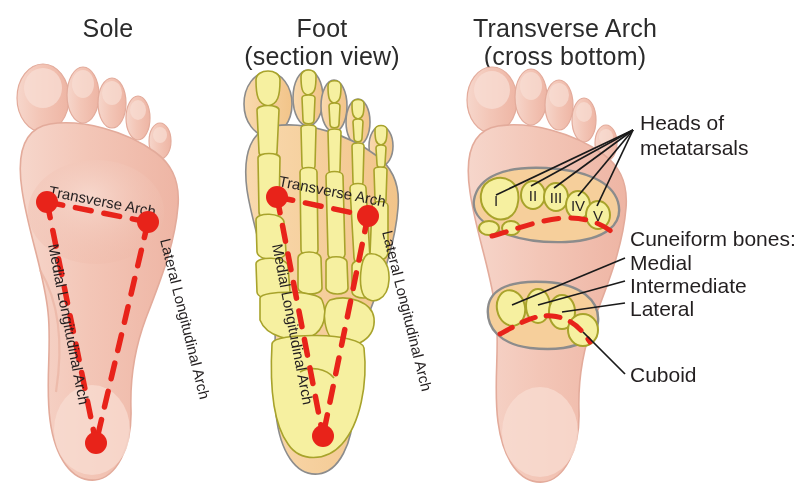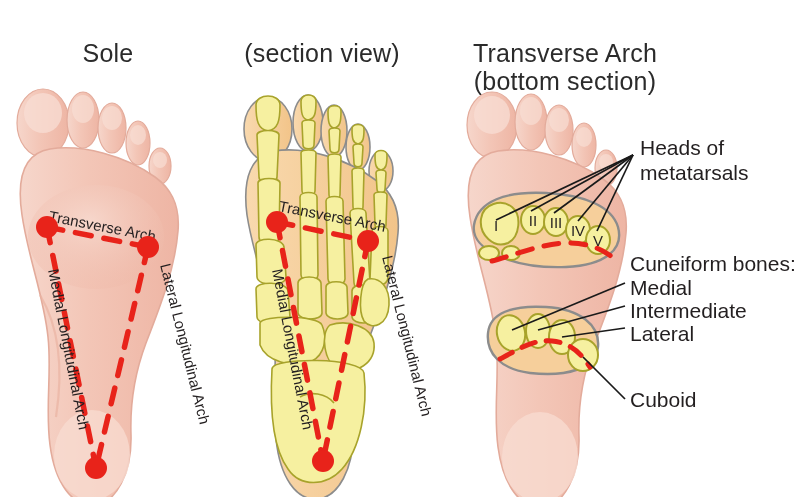--- a/index.html
+++ b/index.html
@@ -1,40 +1,41 @@
 <!DOCTYPE html>
 <html><head>
 <meta charset="utf-8">
 <style>
   html,body{margin:0;padding:0;background:#ffffff;}
   body{width:800px;height:497px;position:relative;overflow:hidden;
        font-family:"Liberation Sans", sans-serif;color:#231f20;}
-  .stage{position:absolute;inset:0;margin-top:25px;}
+  .stage{position:absolute;inset:0;}
   .panel{position:absolute;}
   .ttl{position:absolute;text-align:center;font-size:25px;line-height:28px;
        font-weight:400;color:#2b2b2b;letter-spacing:.2px;}
   svg{display:block;overflow:visible;}
   .lbl{font-family:"Liberation Sans", sans-serif;fill:#231f20;}
 </style>
 </head>
 <body>
 
 <div class="stage">
 
   <div class="ttl" style="left:28px;top:14px;width:160px;">
     <div>Sole</div>
   </div>
 
   <div class="ttl" style="left:232px;top:14px;width:180px;">
+    <div>Foot</div>
     <div>(section view)</div>
   </div>
 
   <div class="ttl" style="left:440px;top:14px;width:250px;">
     <div>Transverse Arch</div>
-    <div>(bottom section)</div>
+    <div>(cross bottom)</div>
   </div>
 
   <svg class="panel" style="left:0;top:0;" width="230" height="497" viewBox="0 0 230 497">
     <defs>
       <linearGradient id="soleGrad" x1="0" y1="0" x2="1" y2="0">
         <stop offset="0%" stop-color="#f6d6cb"></stop>
         <stop offset="42%" stop-color="#f3c6b7"></stop>
         <stop offset="100%" stop-color="#eeb5a4"></stop>
       </linearGradient>
       <radialGradient id="soleBall" cx="45%" cy="35%" r="70%">

